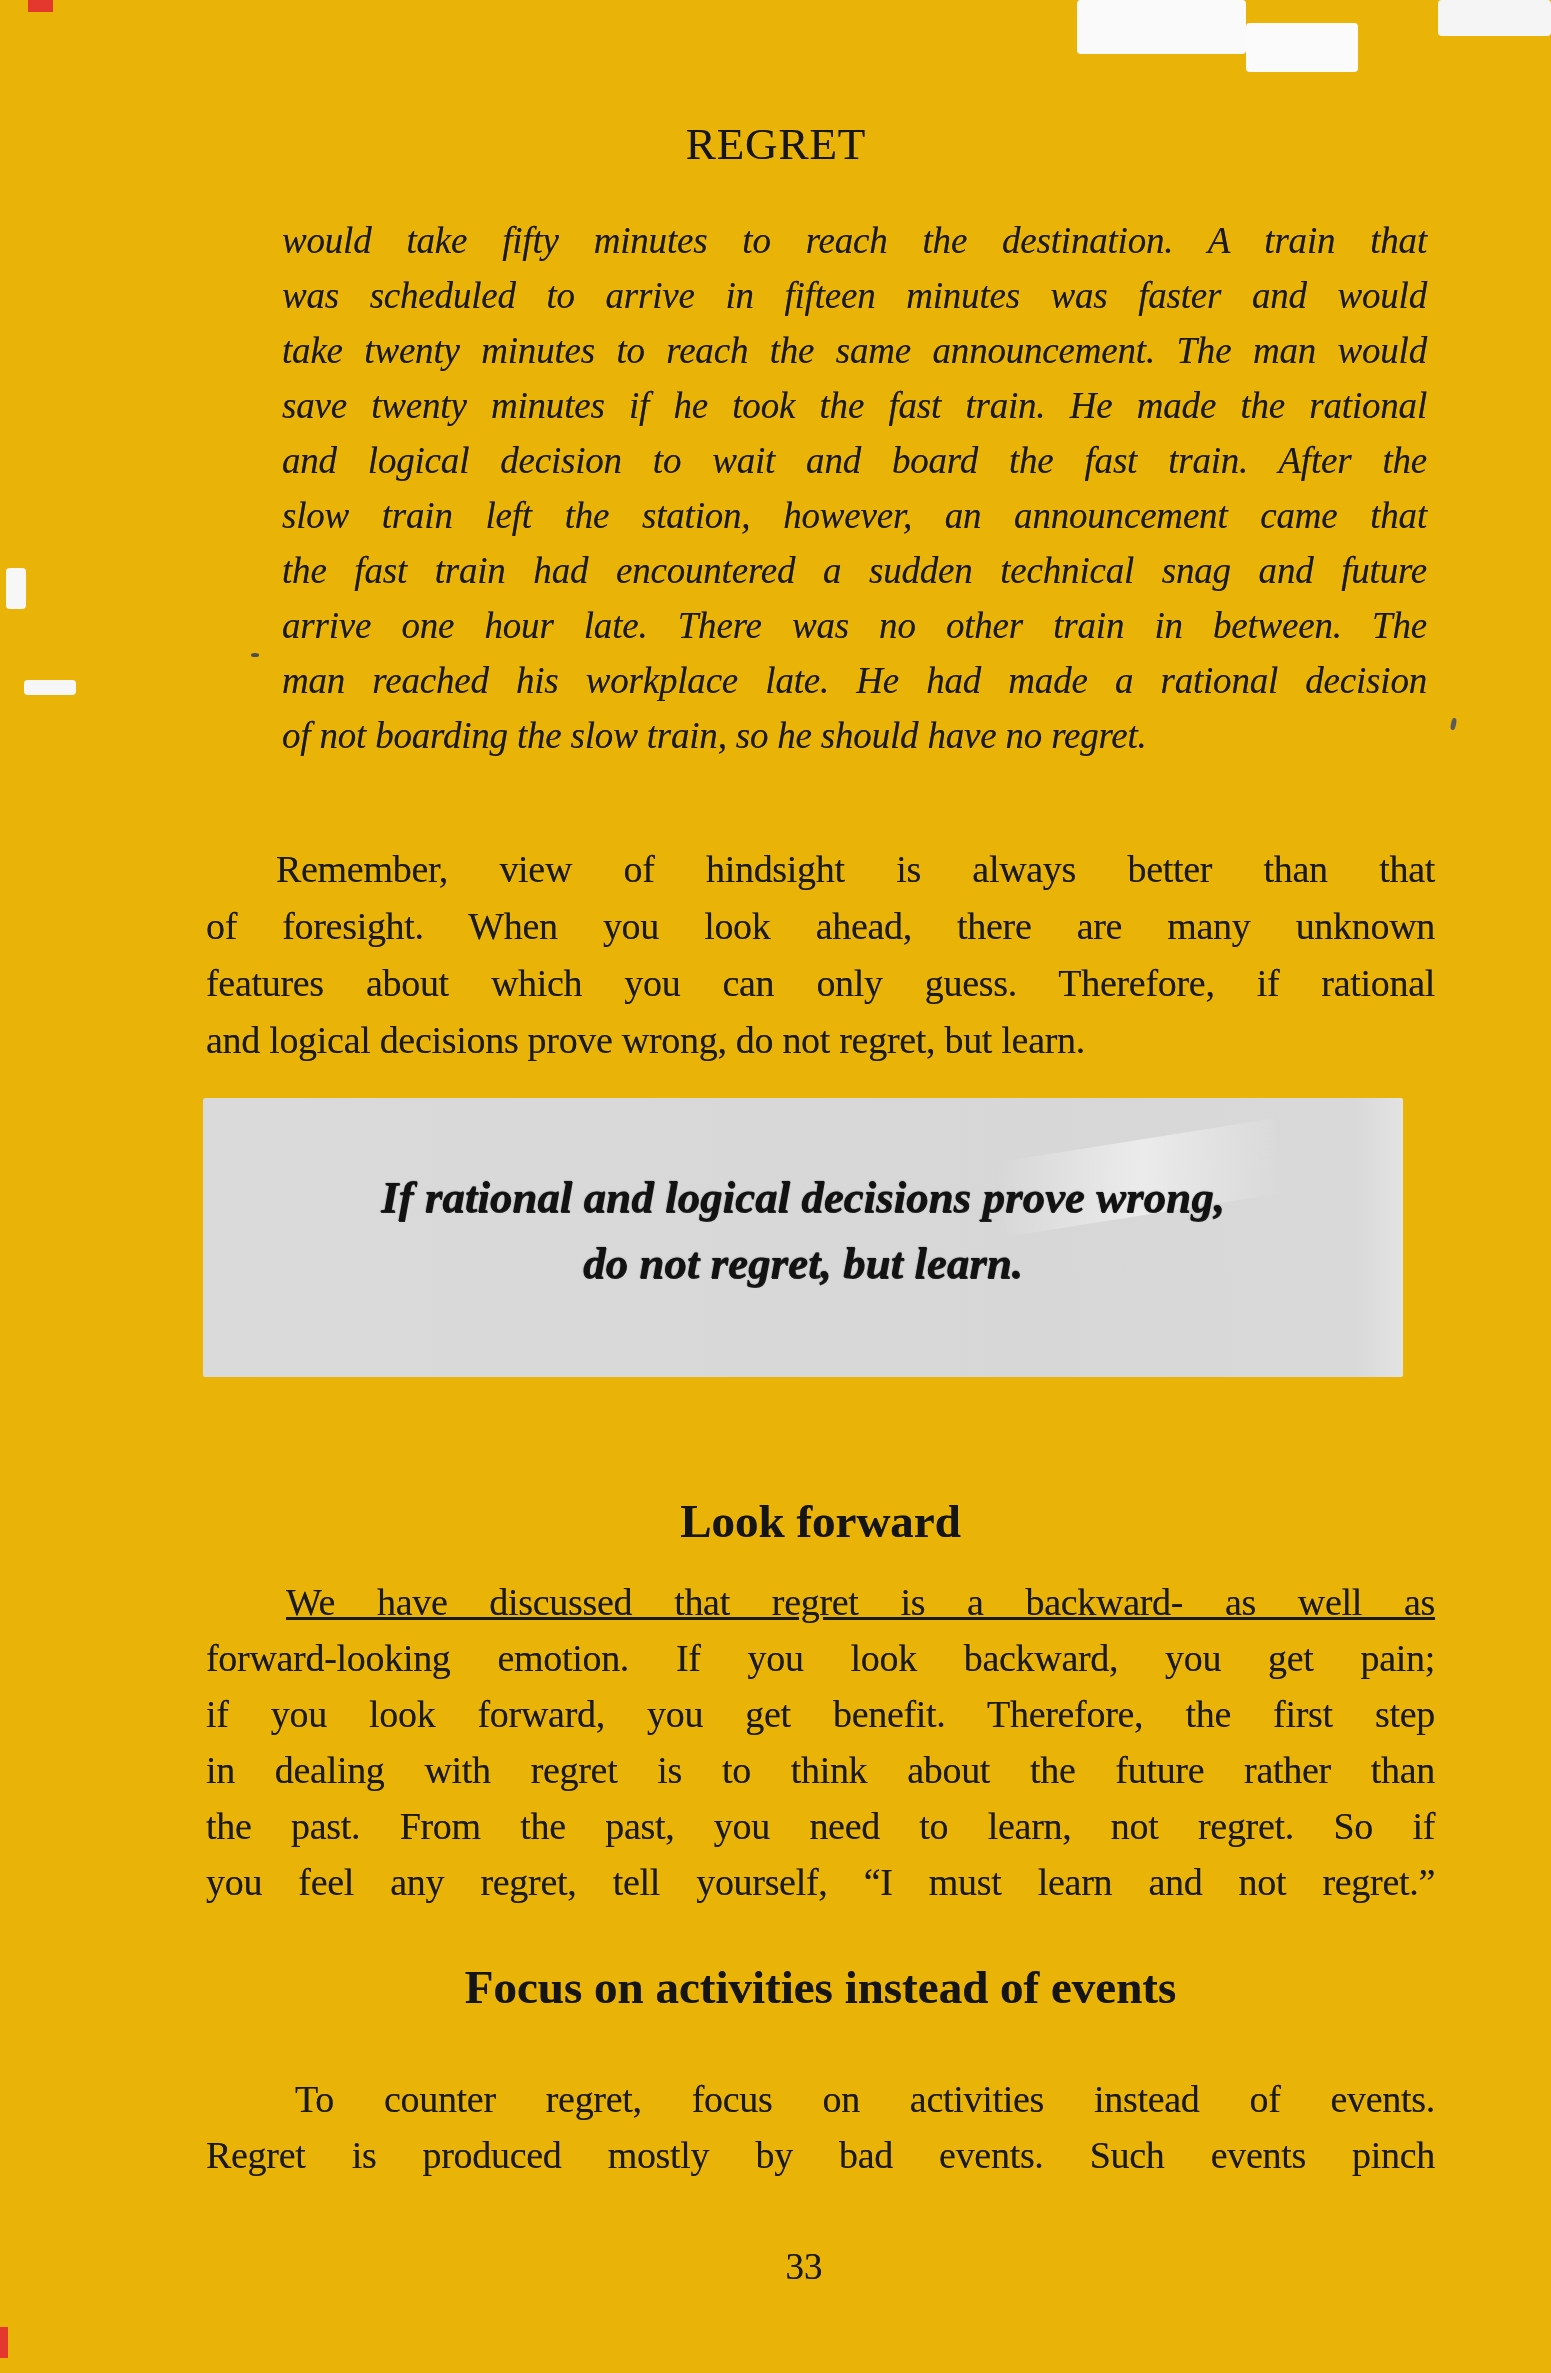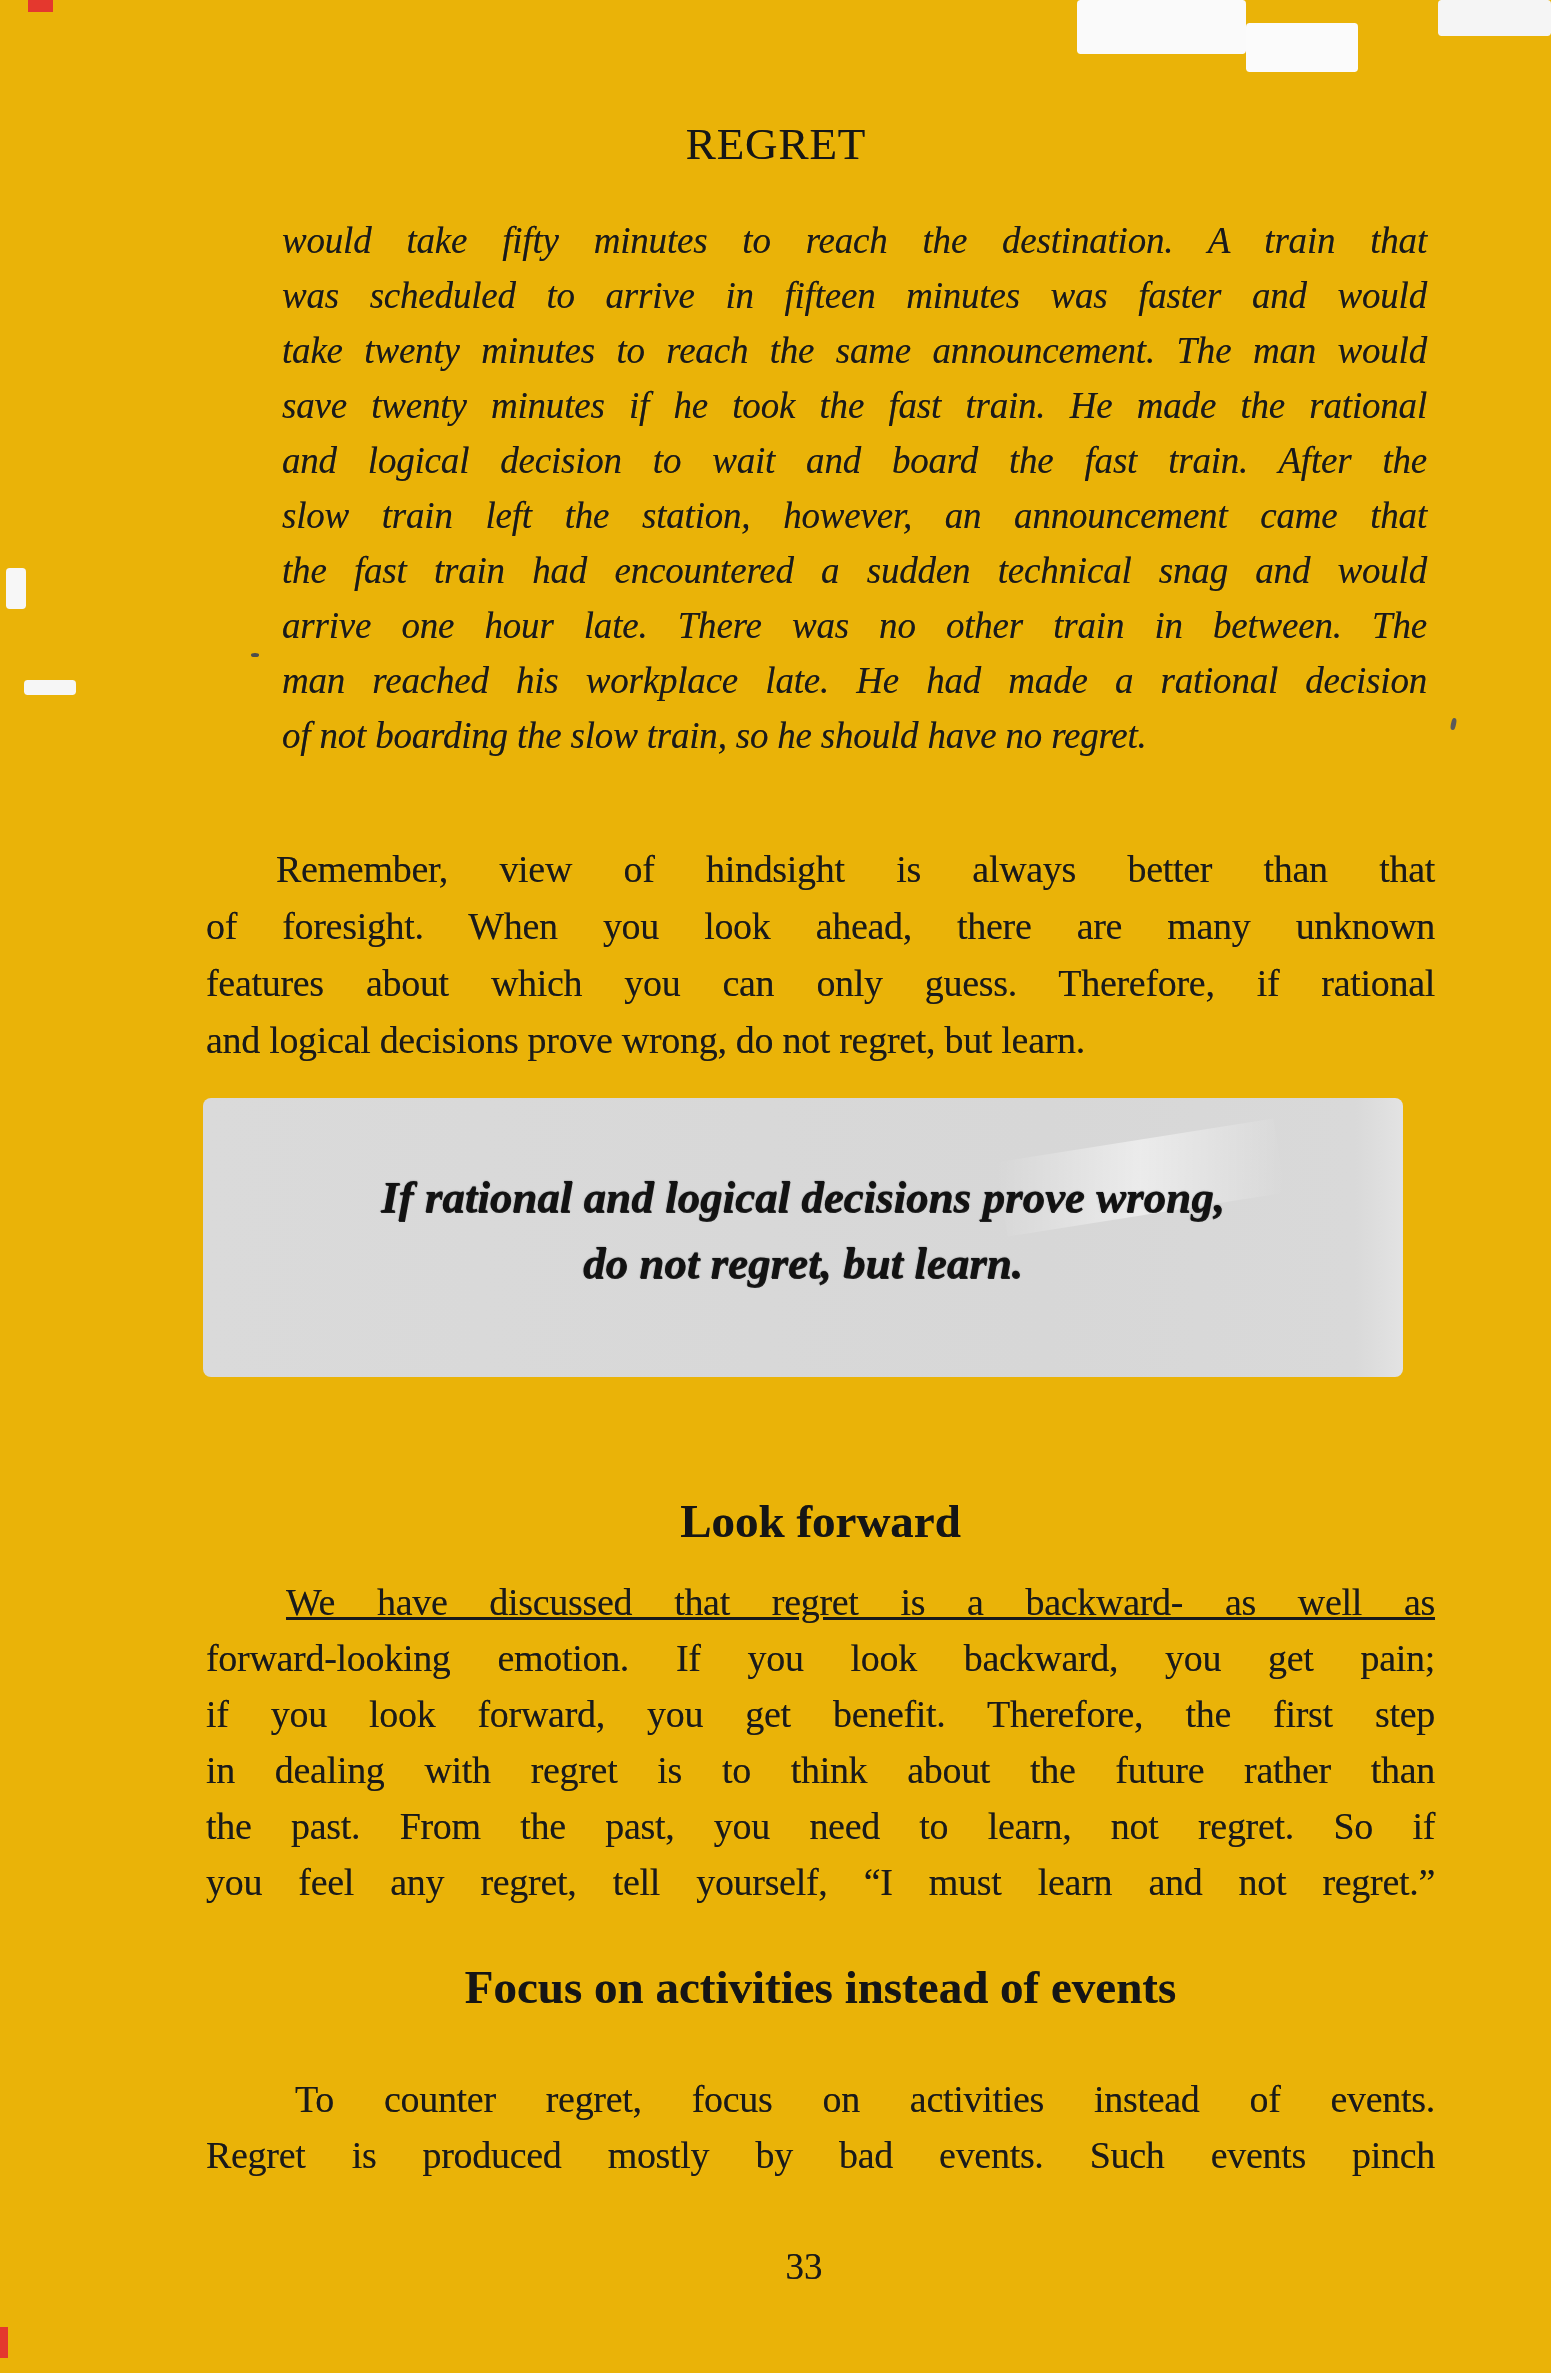--- a/index.html
+++ b/index.html
@@ -36,21 +36,21 @@
   .par-hindsight{top:841px;line-height:57px;}
   .par-lookforward{top:1574px;}
   .par-focus{top:2071px;}
   .indent1{text-indent:70px;}
   .indent2{text-indent:80px;text-decoration:underline;}
   .indent3{text-indent:89px;}
   
   .callout-box{
     position:absolute;top:1098px;left:203px;width:1200px;height:279px;
     background:linear-gradient(90deg,#dadada 0%,#d7d7d7 70%,#d9d9d9 96%,#e3e3e3 100%);
-    border-radius:8px;
+    border-radius:2px;
   }
   .callout-box::before{
     content:"";position:absolute;right:122px;top:42px;width:281px;height:75px;
     background:linear-gradient(100deg,rgba(255,255,255,0) 0%,rgba(255,255,255,0.5) 50%,rgba(255,255,255,0) 100%);
     transform:rotate(-9deg);
   }
   .callout-text{
     position:absolute;left:0;right:0;top:66px;
     text-align:center;
     font-style:italic;font-weight:bold;
@@ -103,21 +103,21 @@
 
   <div class="running-header">REGRET</div>
 
   <div class="story-quote">
     <div class="jline">would take fifty minutes to reach the destination. A train that</div>
     <div class="jline">was scheduled to arrive in fifteen minutes was faster and would</div>
     <div class="jline">take twenty minutes to reach the same announcement. The man would</div>
     <div class="jline">save twenty minutes if he took the fast train. He made the rational</div>
     <div class="jline">and logical decision to wait and board the fast train. After the</div>
     <div class="jline">slow train left the station, however, an announcement came that</div>
-    <div class="jline">the fast train had encountered a sudden technical snag and would</div>
+    <div class="jline">the fast train had encountered a sudden technical snag and future</div>
     <div class="jline">arrive one hour late. There was no other train in between. The</div>
     <div class="jline">man reached his workplace late. He had made a rational decision</div>
     <div class="jline endline">of not boarding the slow train, so he should have no regret.</div>
   </div>
 
   <div class="body-par par-hindsight">
     <div class="jline indent1">Remember, view of hindsight is always better than that</div>
     <div class="jline">of foresight. When you look ahead, there are many unknown</div>
     <div class="jline">features about which you can only guess. Therefore, if rational</div>
     <div class="jline endline">and logical decisions prove wrong, do not regret, but learn.</div>

